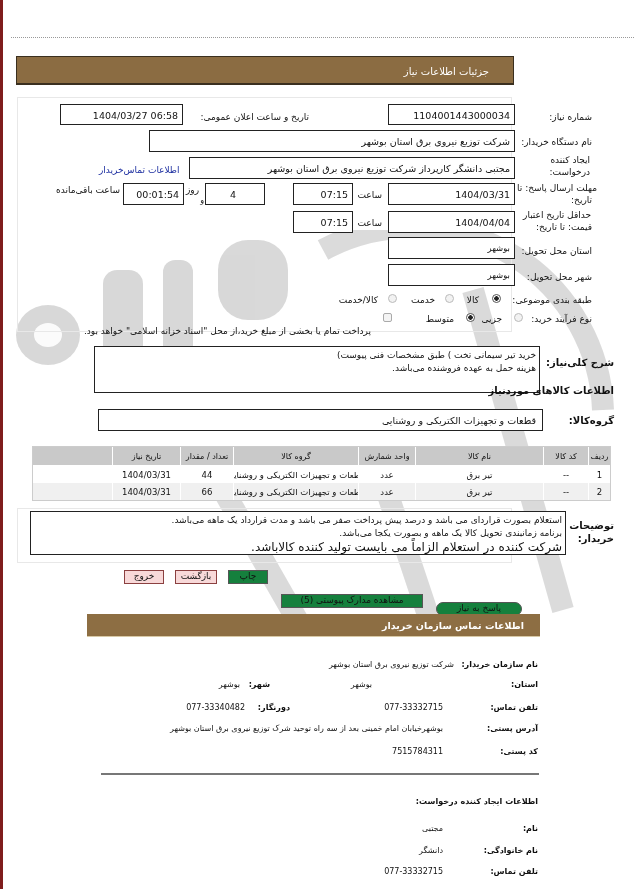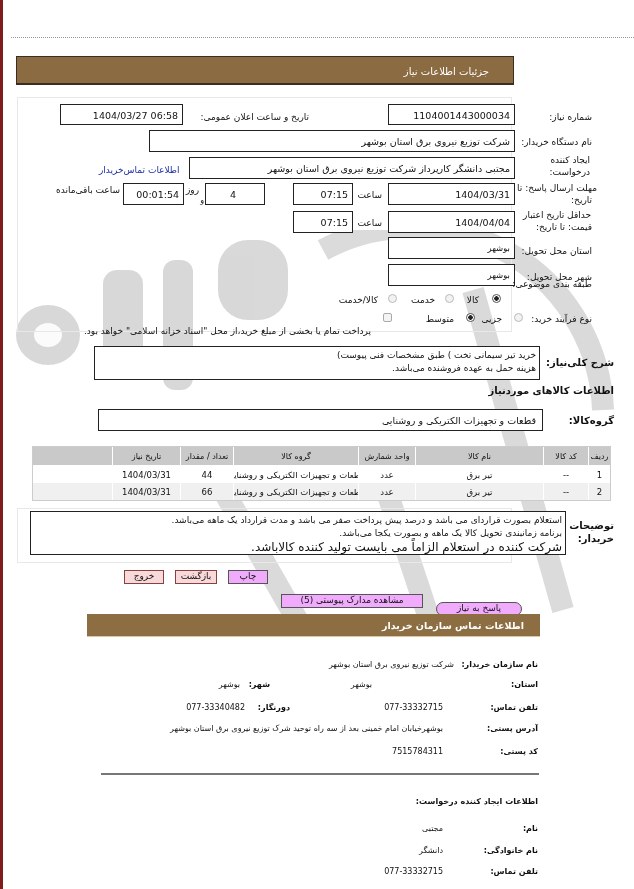--- a/index.html
+++ b/index.html
@@ -21,21 +21,21 @@
   .chk { position: absolute; width: 9px; height: 9px; border: 1px solid #aaa; background: #f4f4f4; border-radius: 2px; }
   .bold { font-weight: bold; }
   .table { position: absolute; left: 29px; top: 446px; width: 579px; border: 1px solid #ccc; background: #fff; }
   .trow { display: flex; direction: rtl; height: 17px; align-items: center; }
   .trow.head { background: #c9c9c9; height: 19px; border-bottom: 1px solid #fff; }
   .trow.alt { background: #f0f0f0; }
   .trow.white { background: #fff; }
   .cell { text-align: center; font-size: 8.5px; white-space: nowrap; overflow: hidden; height: 100%; display: flex; align-items: center; justify-content: center; border-left: 1px solid #fff; }
   .trow.head .cell { font-size: 8px; }
   .btn { position: absolute; height: 14px; border: 1px solid #555; font-size: 9px; text-align: center; line-height: 10px; overflow: hidden; cursor: pointer; }
-  .btn.green { background: #f0abfc; text-align: center; }
+  .btn.green { background: #15803d; text-align: center; }
   .btn.red { background: #f8d9d9; border-color: #8b4040; }
   .contact-bar { position: absolute; left: 84px; top: 614px; width: 453px; height: 23px; background: #8d6e43; border-bottom: 1px solid #d8c9a6; color: #fff; font-weight: bold; font-size: 9.5px; }
   .contact-bar span { position: absolute; right: 16px; top: 6px; }
   .ct { position: absolute; font-size: 8px; white-space: nowrap; direction: rtl; }
   .ct.b { font-weight: bold; font-size: 8px; }
   .hr { position: absolute; left: 98px; width: 438px; top: 773px; border-top: 2px solid #777; }
 </style>
 </head>
 <body>
 
@@ -118,38 +118,38 @@
   <div class="lbl" style="right:42px; top:246px;">استان محل تحویل:</div>
   <div class="box" style="left:385px; top:237px; width:127px; height:22px;">
       <span style="font-size:8.5px;">بوشهر</span>
     </div>
 
   <div class="lbl" style="right:42px; top:272px;">شهر محل تحویل:</div>
   <div class="box" style="left:385px; top:264px; width:127px; height:22px;">
       <span style="font-size:8.5px;">بوشهر</span>
     </div>
 
-  <div class="lbl" style="right:42px; top:279px;">طبقه بندی موضوعی:</div>
+  <div class="lbl" style="right:42px; top:295px;">طبقه بندی موضوعی:</div>
   <div class="radio on" style="left:489px; top:294px;"></div>
   <div class="lbl" style="right:155px; top:295px;">کالا</div>
   <div class="radio" style="left:442px; top:294px;"></div>
   <div class="lbl" style="right:199px; top:295px;">خدمت</div>
   <div class="radio" style="left:385px; top:294px;"></div>
   <div class="lbl" style="right:256px; top:295px;">کالا/خدمت</div>
 
   <div class="lbl" style="right:42px; top:314px;">نوع فرآیند خرید:</div>
   <div class="radio" style="left:511px; top:313px;"></div>
   <div class="lbl" style="right:132px; top:314px;">جزیی</div>
   <div class="radio on" style="left:463px; top:313px;"></div>
   <div class="lbl" style="right:180px; top:314px;">متوسط</div>
   <div class="chk" style="left:380px; top:313px;"></div>
   <div class="lbl" style="right:263px; top:326px;">پرداخت تمام یا بخشی از مبلغ خرید،از محل "اسناد خزانه اسلامی" خواهد بود.</div>
 
   <div class="lbl bold" style="right:20px; top:357px; font-size:10px;">شرح کلی‌نیاز:</div>
-  <div class="box" style="left:91px; top:346px; width:446px; height:34px;">
+  <div class="box" style="left:91px; top:346px; width:446px; height:47px;">
     <div style="position:absolute; right:3px; top:3px; font-size:9px;">خرید تیر سیمانی تخت ) طبق مشخصات فنی پیوست)</div>
     <div style="position:absolute; right:3px; top:16px; font-size:9px;">هزینه حمل به عهده فروشنده می‌باشد.</div>
   </div>
 
   <div class="lbl bold" style="right:20px; top:385px; font-size:10px;">اطلاعات کالاهای موردنیاز</div>
 
   <div class="lbl bold" style="right:20px; top:415px; font-size:10px;">گروه‌کالا:</div>
   <div class="box" style="left:95px; top:409px; width:445px; height:22px;">
       <span style="right:6px;">قطعات و تجهیزات الکتریکی و روشنایی</span>
     </div>

